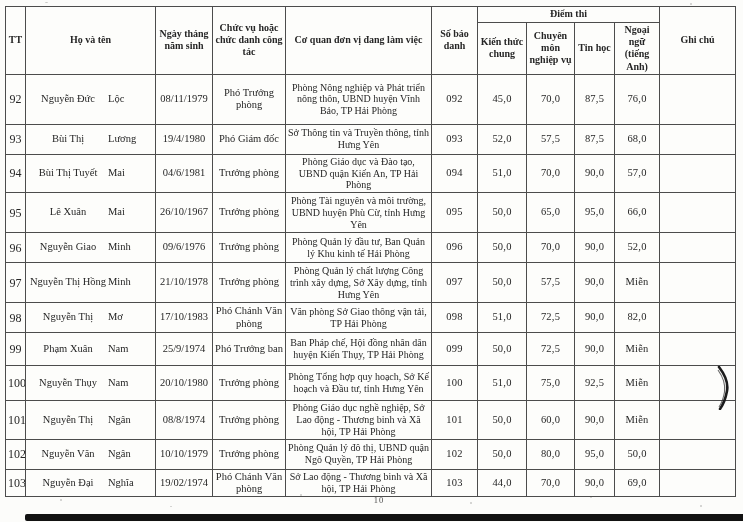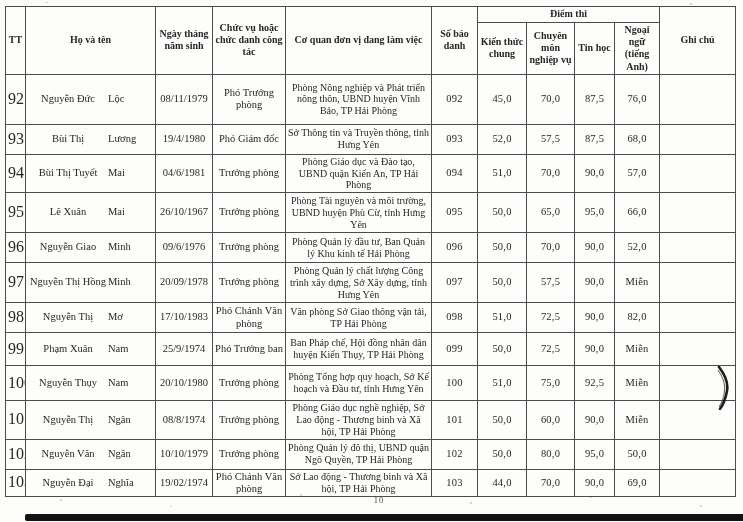--- a/index.html
+++ b/index.html
@@ -24,21 +24,21 @@
     text-align:center;
     padding:1px 2px;
     overflow:hidden;
   }
   table.doc th {
     font-weight:bold; font-size:10px; line-height:1.22;
   }
   th.band { height:16px; font-size:10.5px; }
   tr.subhead th { height:50px; }
   td { font-size:10.5px; line-height:1.18; }
-  td.c-tt   { font-size:16px; padding:0; }
+  td.c-tt   { font-size:12px; padding:0; }
   td.c-name { text-align:left; padding:0 2px 0 5px; }
   .namewrap { display:flex; align-items:center; width:100%; }
   .namewrap .ho  { flex:0 0 80px; white-space:nowrap; overflow:hidden; }
   .namewrap .ten { flex:1 1 auto; text-align:left; }
   td.c-org  { font-size:10px; line-height:1.18; padding:1px 3px; }
   td.c-score, td.c-sbd { letter-spacing:0.2px; }
   .footer-pagenum {
     position:absolute; left:364px; top:495px; width:30px;
     text-align:center; font-size:8.5px; color:#4a4a4a; letter-spacing:1px;
   }
@@ -178,21 +178,21 @@
           <td class="c-note"></td>
         </tr>
         <tr style="height: 40px;">
           <td class="c-tt">97</td>
           <td class="c-name">
             <div class="namewrap">
               <span class="ho">Nguyễn Thị Hồng</span>
               <span class="ten">Minh</span>
             </div>
           </td>
-          <td class="c-dob">20/09/1978</td>
+          <td class="c-dob">21/10/1978</td>
           <td class="c-pos">Trưởng phòng</td>
           <td class="c-org">Phòng Quản lý chất lượng Công trình xây dựng, Sở Xây dựng, tỉnh Hưng Yên</td>
           <td class="c-sbd">097</td>
           <td class="c-score">50,0</td>
           <td class="c-score">57,5</td>
           <td class="c-score">90,0</td>
           <td class="c-score">Miễn</td>
           <td class="c-note"></td>
         </tr>
         <tr style="height: 30px;">

